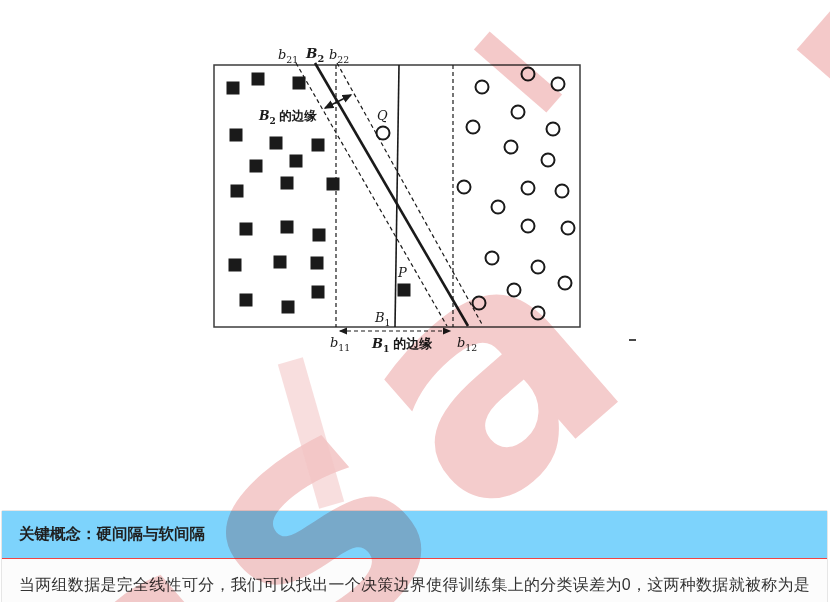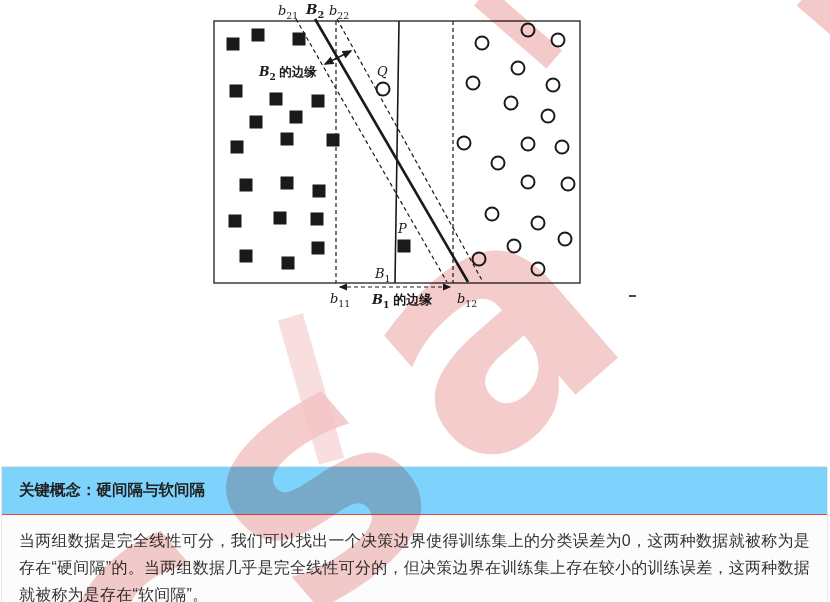--- a/index.html
+++ b/index.html
@@ -1,21 +1,21 @@
 <!DOCTYPE html>
 <html><head>
 <meta charset="utf-8">
 <style>
   html,body{margin:0;padding:0;}
   body{
     width:830px;height:602px;position:relative;overflow:hidden;
     background:#ffffff;
     font-family:"Liberation Sans","DejaVu Sans",sans-serif;
   }
-  .page{position:absolute;inset:0;}
+  .page{position:absolute;inset:0;margin-top:44px;}
   
   .figure{position:absolute;left:0;top:0;width:830px;height:318px;}
   .figure svg{display:block;}
   
   .para{
     position:absolute;left:2px;top:317px;width:826px;margin:0;
     font-size:16px;line-height:27px;color:#333;
     text-align:justify;letter-spacing:0.2px;
   }
   

